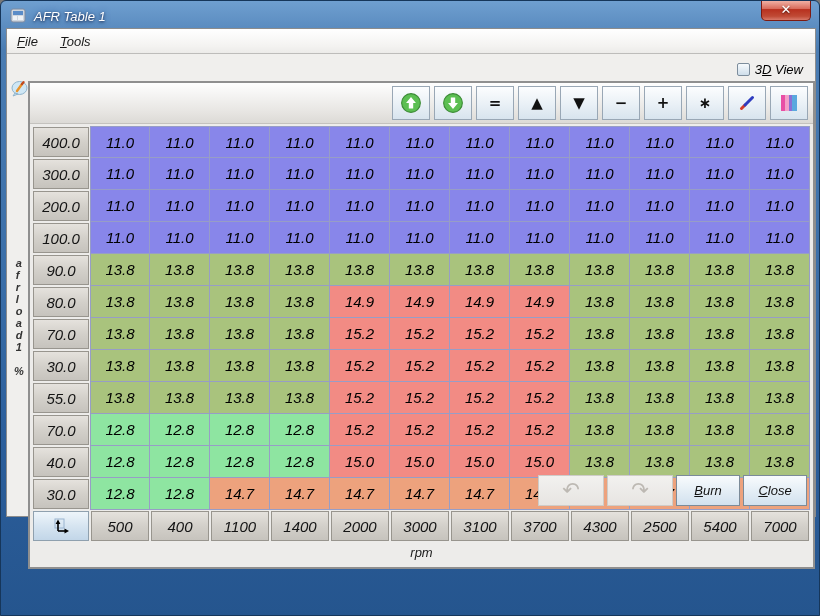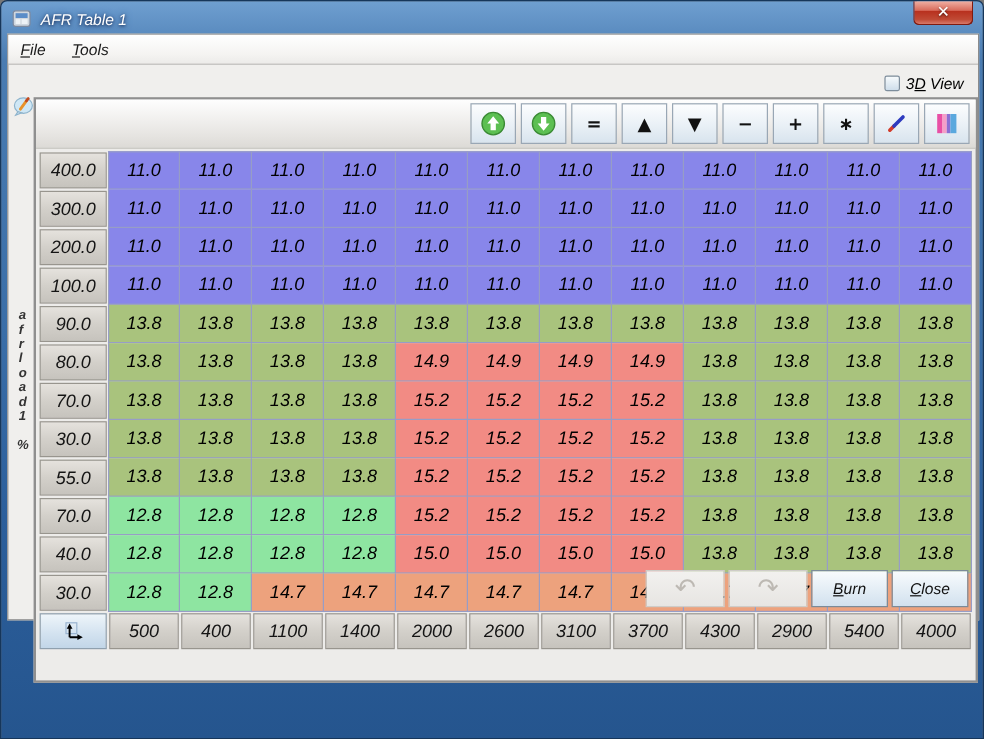--- a/index.html
+++ b/index.html
@@ -344,29 +344,30 @@
                     <path d="M7 15 L14 15" stroke="#000" stroke-width="1.6"></path>
                     <path d="M18 15 L13.5 12.6 V17.4 Z" fill="#000"></path>
                   </svg>
                 </span>
               </div>
               <div class="hdr-btn">500</div>
               <div class="hdr-btn">400</div>
               <div class="hdr-btn">1100</div>
               <div class="hdr-btn">1400</div>
               <div class="hdr-btn">2000</div>
-              <div class="hdr-btn">2600</div>
+              <div class="hdr-btn">3000</div>
               <div class="hdr-btn">3100</div>
               <div class="hdr-btn">3700</div>
               <div class="hdr-btn">4300</div>
-              <div class="hdr-btn">2900</div>
+              <div class="hdr-btn">2500</div>
               <div class="hdr-btn">5400</div>
-              <div class="hdr-btn">4000</div>
+              <div class="hdr-btn">7000</div>
             </div>
         </div>
+        <div class="xaxis-title">rpm</div>
       </div>
 
       <div class="yaxis-label">
         <span id="yaxis-letters"><span>a</span><br><span>f</span><br><span>r</span><br><span>l</span><br><span>o</span><br><span>a</span><br><span>d</span><br><span>1</span></span>
         <span class="yaxis-unit">%</span>
       </div>
 
       <div class="footer">
         <div class="icon-btn">
           <span class="glyph" id="undo-glyph">↶</span>

